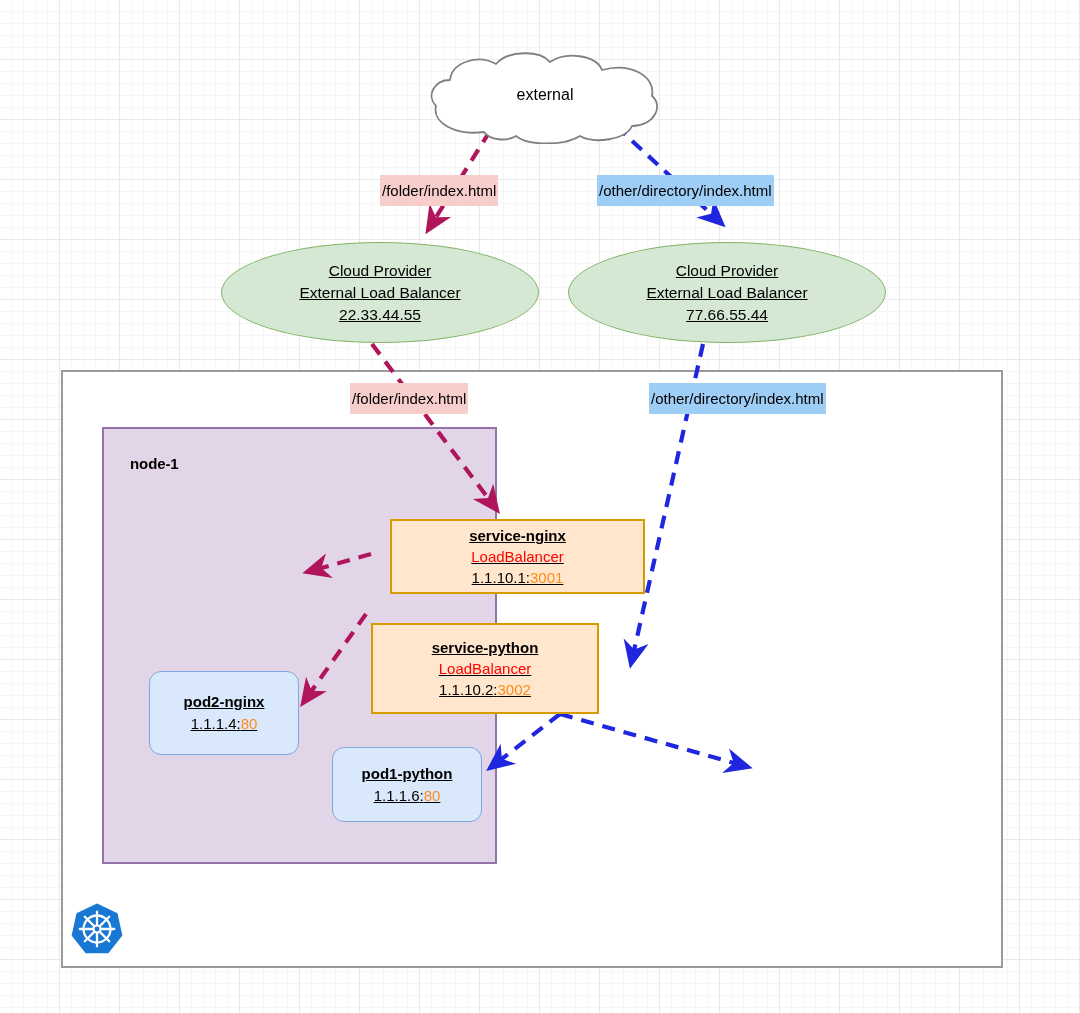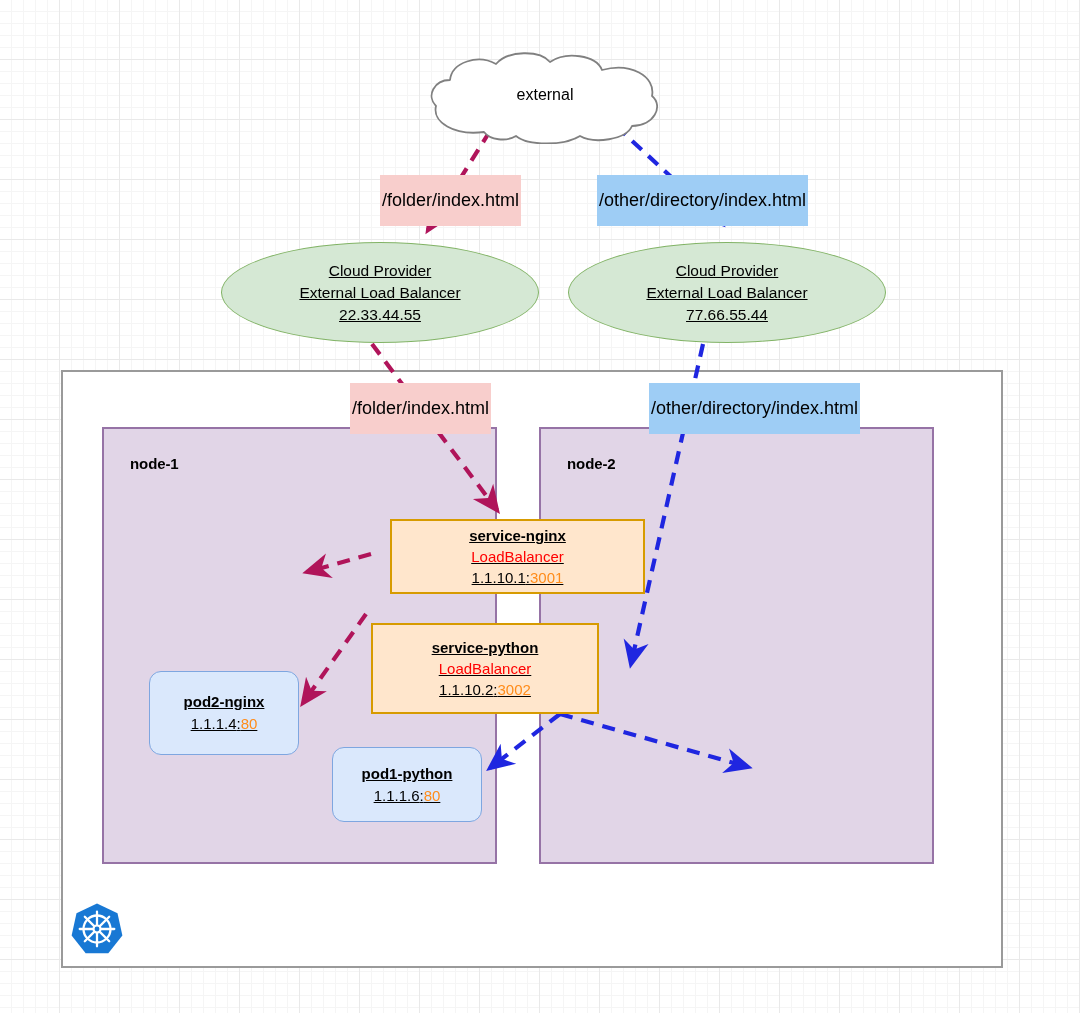--- a/index.html
+++ b/index.html
@@ -122,24 +122,24 @@
   .pod-title { font-size: 15px; font-weight: bold; color: #000; }
   .pod-addr  { font-size: 15px; color: #000; }
   .pod1-nginx  { left: 149px; top: 538px; width: 150px; height: 84px; }
   .pod2-nginx  { left: 149px; top: 671px; width: 150px; height: 84px; }
   .pod1-python { left: 332px; top: 747px; width: 150px; height: 75px; }
   .pod2-python { left: 756px; top: 747px; width: 150px; height: 84px; }
 
   
   .edge-label {
     position: absolute;
-    font-size: 18px;
+    font-size: 15px;
     color: #000;
     white-space: nowrap;
-    padding: 15px 2px;
+    padding: 7px 2px;
     z-index: 9;
   }
   .lbl-pink { background: #f8cecc; }
   .lbl-blue { background: #9ecdf5; }
   .lbl-ext-pink  { left: 380px; top: 175px; }
   .lbl-ext-blue  { left: 597px; top: 175px; }
   .lbl-clu-pink  { left: 350px; top: 383px; }
   .lbl-clu-blue  { left: 649px; top: 383px; }
 
   
@@ -147,23 +147,20 @@
 </style>
 </head>
 <body>
 
 <div id="canvas">
 
   <div class="node-abs cluster"></div>
 
   <div class="node-abs node-box node-1">
     <div class="node-label">node-1</div>
-  </div>
-  <div class="node-abs node-box node-2">
-    <div class="node-label">node-2</div>
   </div>
 
   <svg id="edges" viewBox="0 0 1080 1013" xmlns="http://www.w3.org/2000/svg">
     <defs>
       <marker id="arrow-pink" viewBox="0 0 12 12" refX="9.5" refY="6" markerWidth="7" markerHeight="7" orient="auto-start-reverse">
         <path d="M 0 0.8 L 11.5 6 L 0 11.2 L 3.4 6 Z" fill="#b0145a"></path>
       </marker>
       <marker id="arrow-blue" viewBox="0 0 12 12" refX="9.5" refY="6" markerWidth="7" markerHeight="7" orient="auto-start-reverse">
         <path d="M 0 0.8 L 11.5 6 L 0 11.2 L 3.4 6 Z" fill="#1f26e0"></path>
       </marker>

